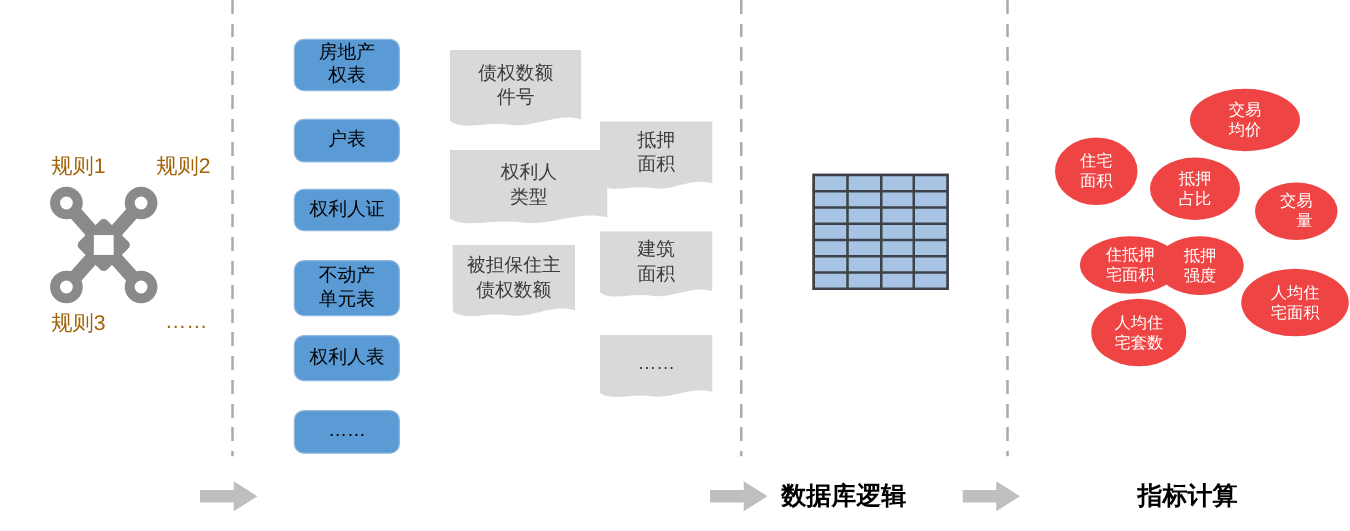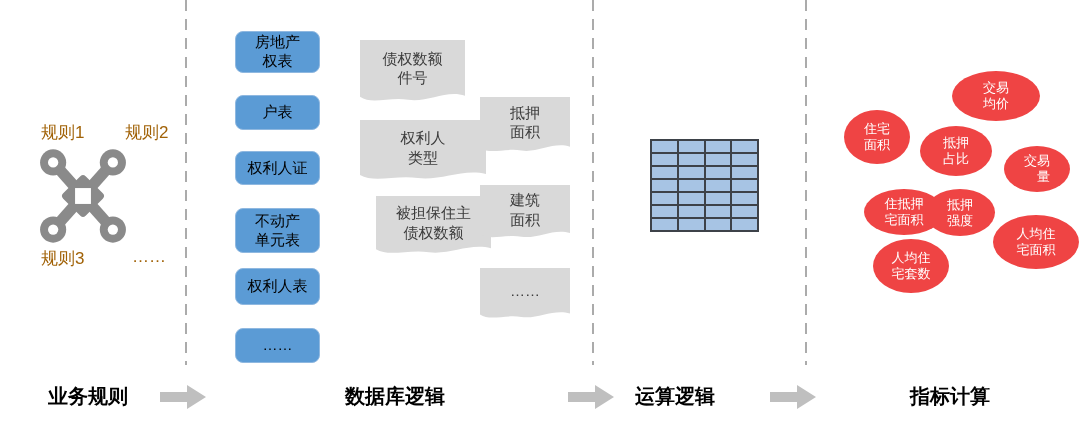--- a/index.html
+++ b/index.html
@@ -43,21 +43,21 @@
   
   .doc{position:absolute;}
   .doc svg{position:absolute;left:0;top:0;width:100%;height:100%;}
   .doc-text{
     position:relative;z-index:1;width:100%;height:86%;
     display:flex;align-items:center;justify-content:center;text-align:center;
     color:#3b3b3b;font-size:15px;line-height:1.3;white-space:pre-line;
   }
   .doc.f1{left:360px;top:40px;width:105px;height:66px;}
   .doc.f2{left:360px;top:120px;width:126px;height:64px;}
-  .doc.f3{left:376px;top:196px;width:115px;height:62px;}
+  .doc.f3{left:362px;top:196px;width:98px;height:62px;}
   .doc.f4{left:480px;top:97px;width:90px;height:59px;}
   .doc.f5{left:480px;top:185px;width:90px;height:57px;}
   .doc.f6{left:480px;top:268px;width:90px;height:54px;}
 
   
   .compute-grid{
     position:absolute;left:650px;top:139px;width:109px;height:93px;
     display:grid;gap:2px;background:#3d4249;border:2px solid #3d4249;
     box-sizing:border-box;
   }
@@ -219,33 +219,31 @@
 量</div>
   <div class="ellipse e5">住抵押
 宅面积</div>
   <div class="ellipse e6">抵押
 强度</div>
   <div class="ellipse e7">人均住
 宅面积</div>
   <div class="ellipse e8">人均住
 宅套数</div>
 
-  <div class="stage-label s1">业务规则</div>
   <span class="stage-arrow a1">
     <svg width="46" height="24" viewBox="0 0 46 24">
         <polygon points="0,7 27,7 27,0 46,12 27,24 27,17 0,17" fill="#bfbfbf"></polygon>
       </svg>
   </span>
-  <div class="stage-label s2">数据库逻辑</div>
   <span class="stage-arrow a2">
     <svg width="46" height="24" viewBox="0 0 46 24">
         <polygon points="0,7 27,7 27,0 46,12 27,24 27,17 0,17" fill="#bfbfbf"></polygon>
       </svg>
   </span>
-  <div class="stage-label s3">运算逻辑</div>
+  <div class="stage-label s3">数据库逻辑</div>
   <span class="stage-arrow a3">
     <svg width="46" height="24" viewBox="0 0 46 24">
         <polygon points="0,7 27,7 27,0 46,12 27,24 27,17 0,17" fill="#bfbfbf"></polygon>
       </svg>
   </span>
   <div class="stage-label s4">指标计算</div>
 
 </div>
 
 </body></html>

